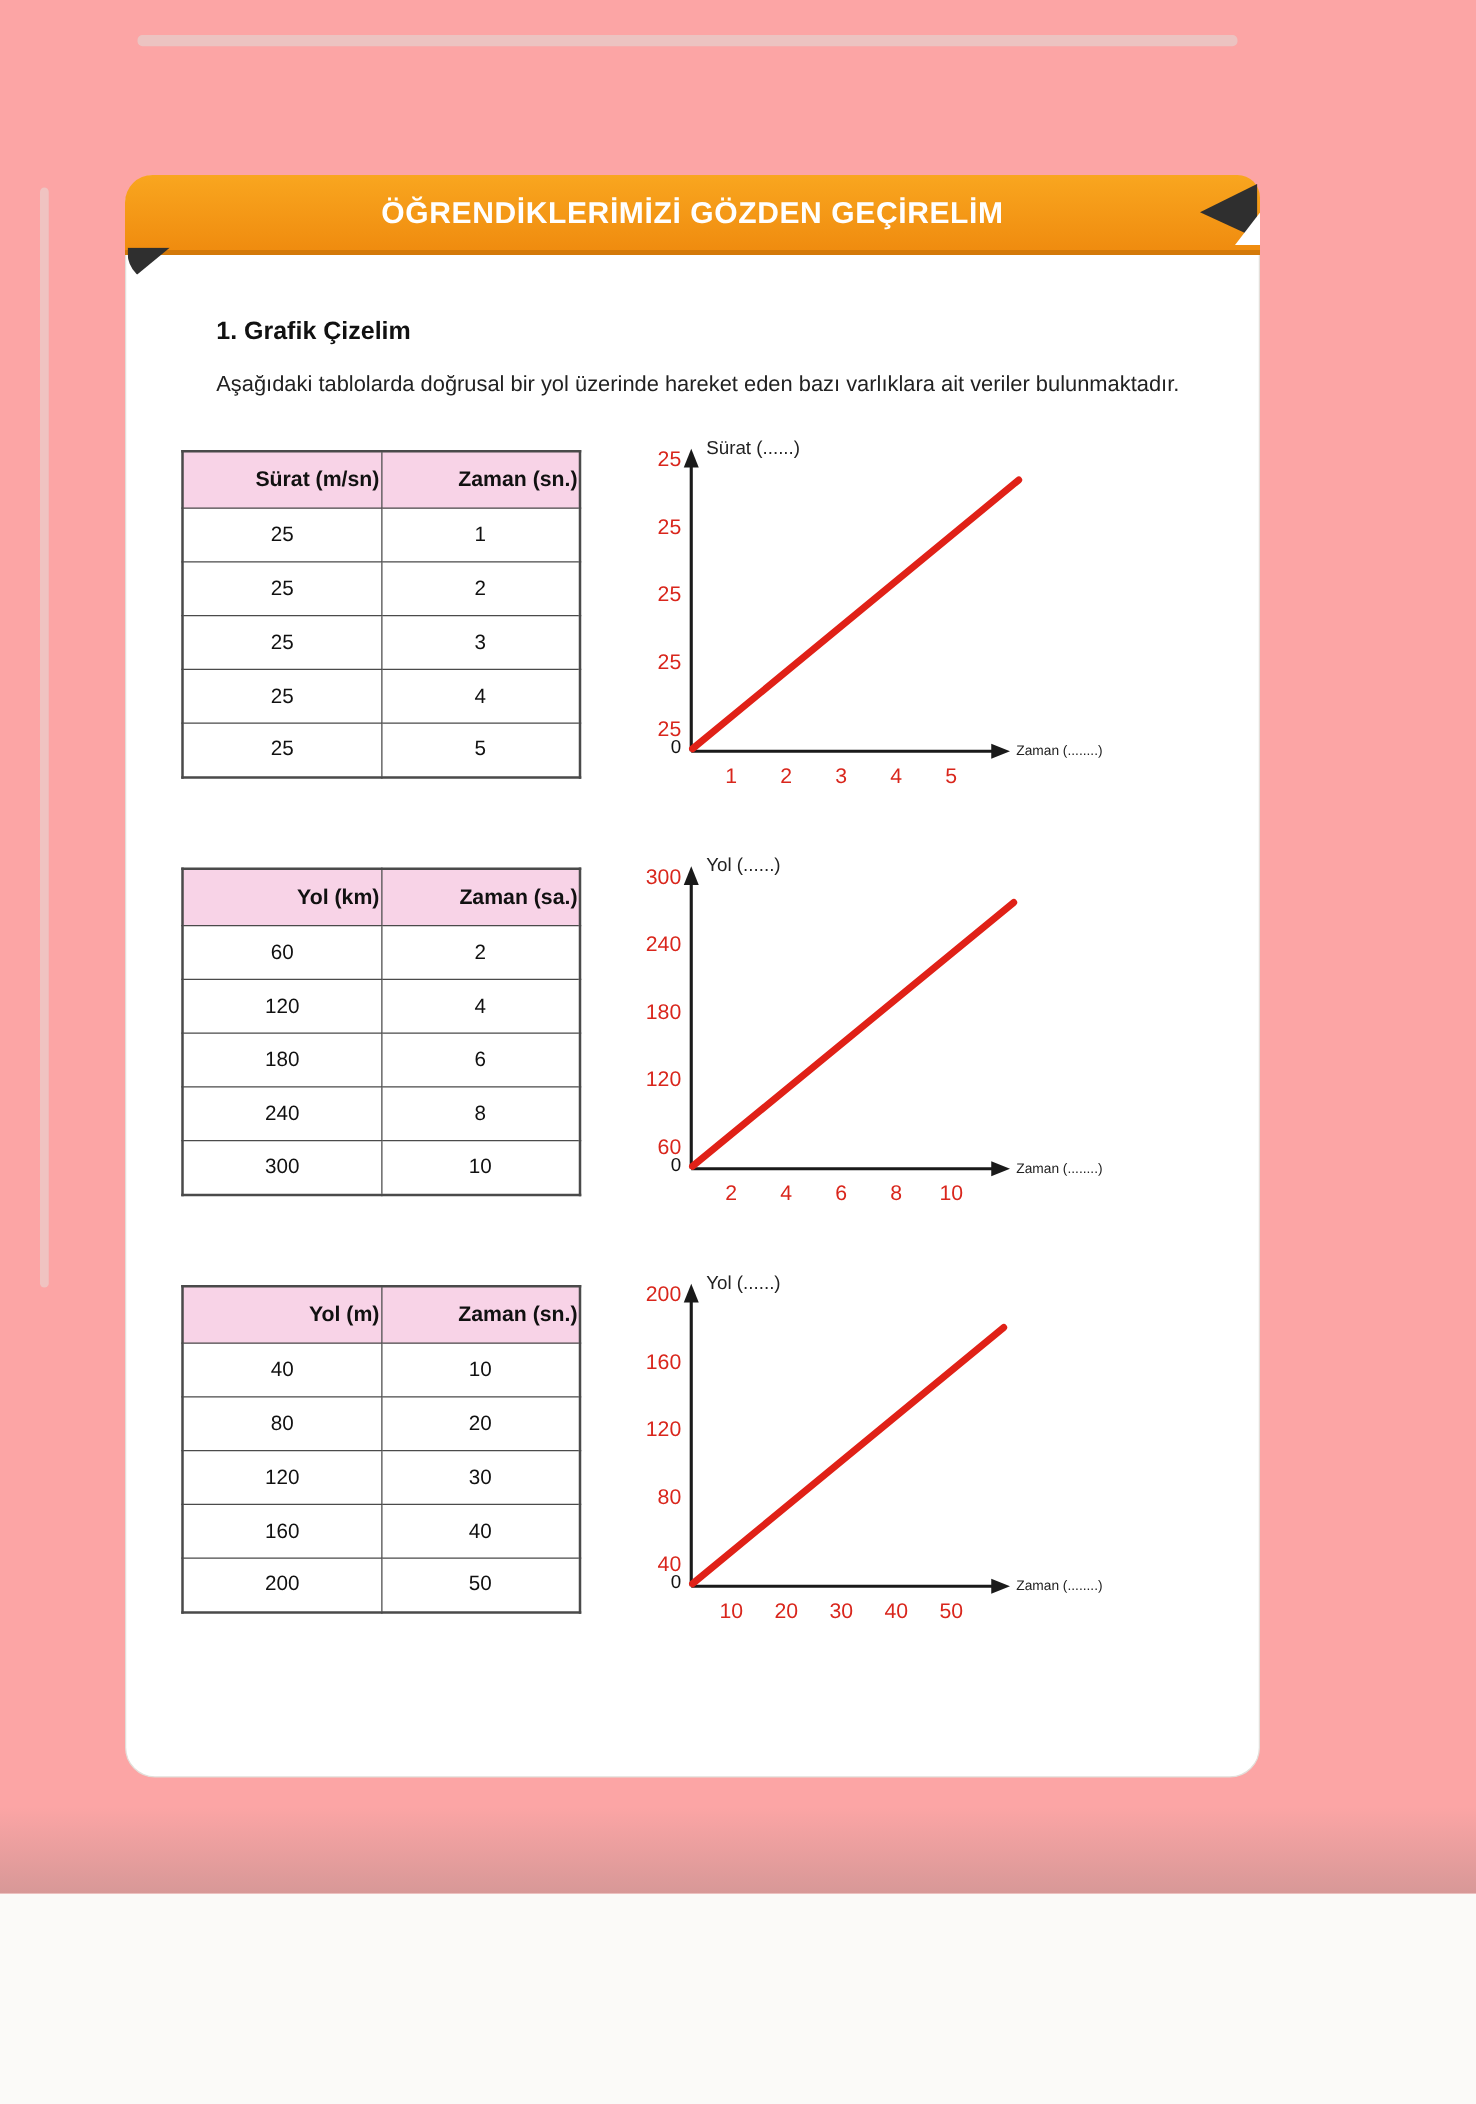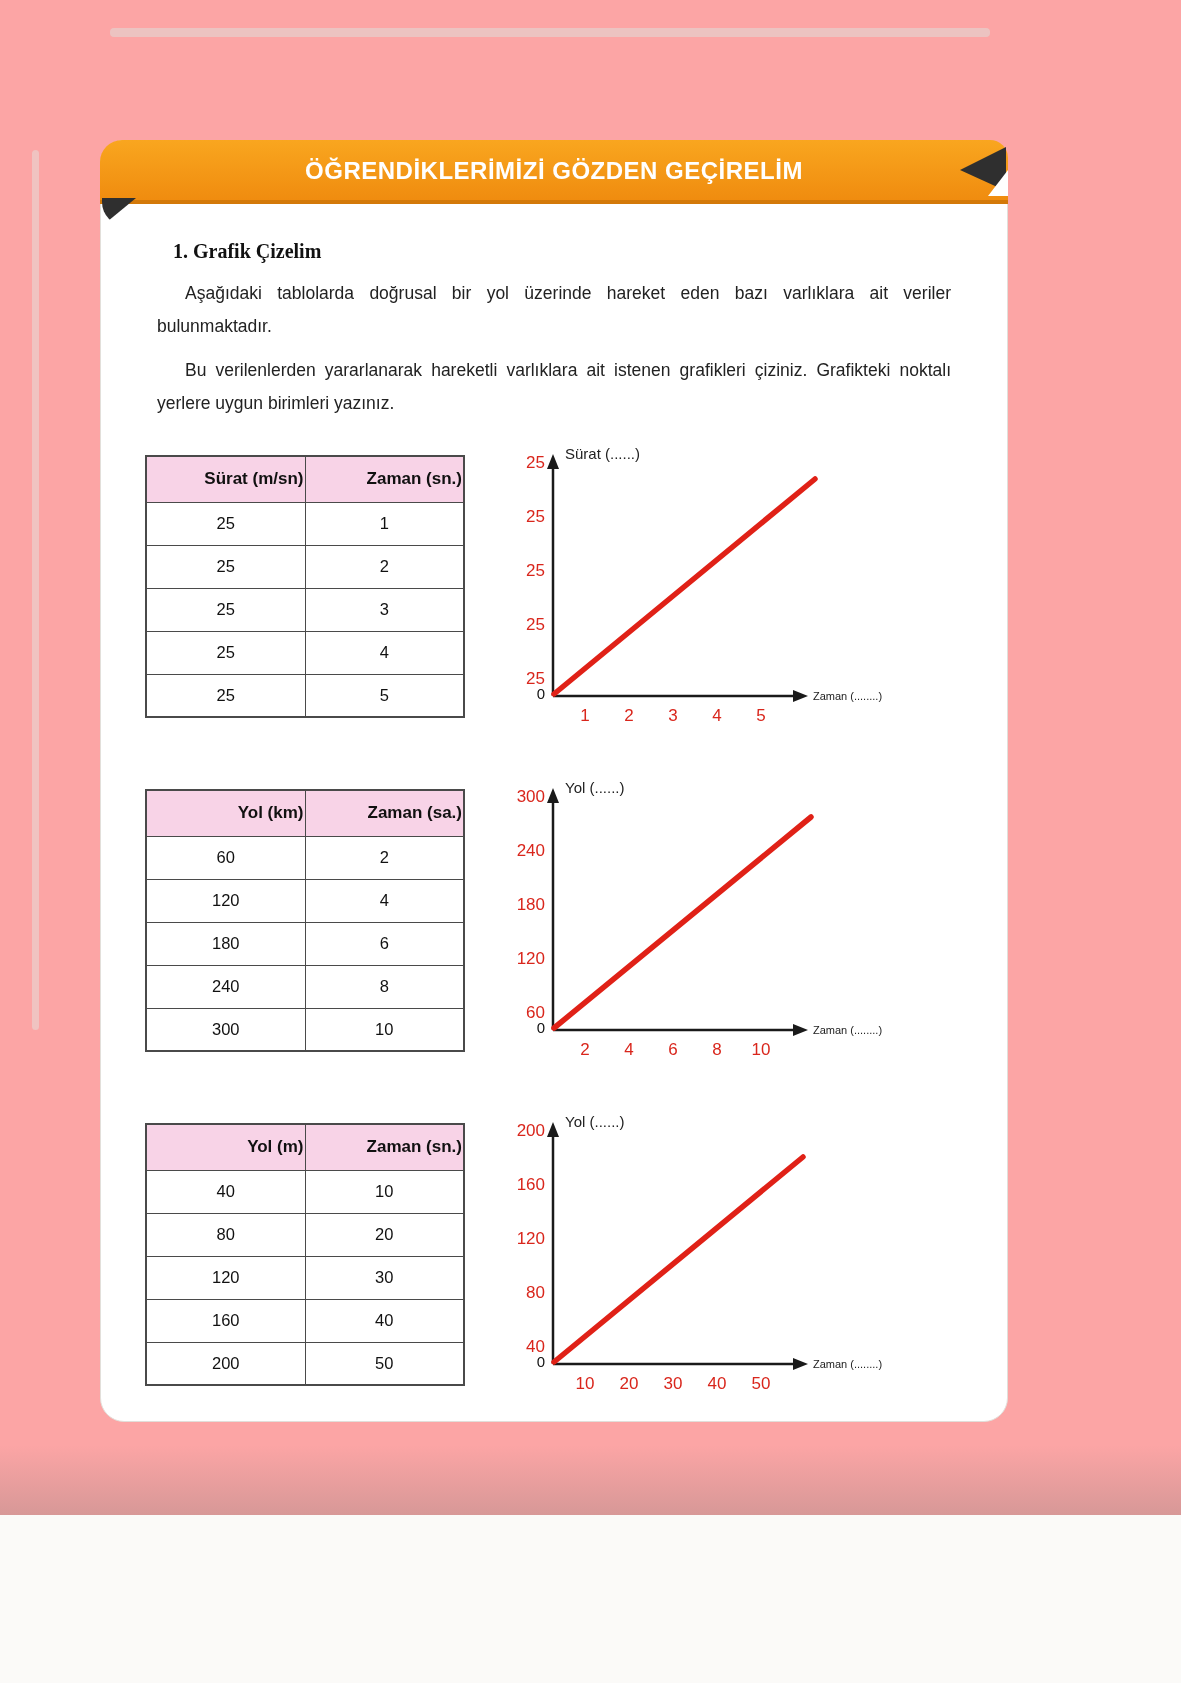--- a/index.html
+++ b/index.html
@@ -54,25 +54,25 @@
   .banner-shadow {
     position:absolute; left:2px; top:58px; width:34px; height:28px;
     background:var(--dark-accent,#3a3a3a);
     clip-path: polygon(0 0, 100% 0, 0 100%);
     border-radius:0 0 0 24px;
   }
 
   
   .content { position:absolute; left:0; right:0; top:64px; padding:0 44px; }
   .section-title {
-    margin:35px 0 14px 28px;
-    font-size:20px; font-weight:bold; color:#111;font-family:Liberation Serif, serif;
+    margin:49px 0 14px 28px;
+    font-size:20px; font-weight:bold; color:#111;
   }
   .para {
-    margin:12px; font-size:17.5px; line-height:1.86;
+    margin:0; font-size:17.5px; line-height:1.86;
     text-align:justify; text-indent:28px; color:#222;
   }
 
   
   .sections { margin-top:26px; display:flex; flex-direction:column; gap:28px; }
   .section-row { display:flex; align-items:flex-start; }
 
   table.data-table {
     width:366px; border-collapse:collapse;
     border:2px solid #4a4a4a;
@@ -137,21 +137,20 @@
     <div class="banner">
       <div class="banner-title">ÖĞRENDİKLERİMİZİ GÖZDEN GEÇİRELİM</div>
       <div class="banner-fold"></div>
       <div class="banner-fold-white"></div>
       <div class="banner-shadow"></div>
     </div>
 
     <div class="content">
       <div class="section-title">1. Grafik Çizelim</div>
       <p class="para">Aşağıdaki tablolarda doğrusal bir yol üzerinde hareket eden bazı varlıklara ait veriler bulunmaktadır.</p>
-      <p class="para">Bu verilenlerden yararlanarak hareketli varlıklara ait istenen grafikleri çiziniz. Grafikteki noktalı yerlere uygun birimleri yazınız.</p>
 
       <div class="sections">
 
         <div class="section-row">
           <table class="data-table">
             <thead>
               <tr>
                 <th>Sürat (m/sn)</th>
                 <th>Zaman (sn.)</th>
               </tr>

